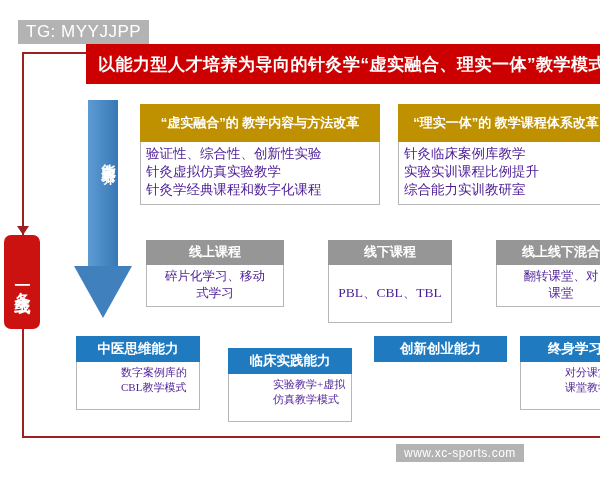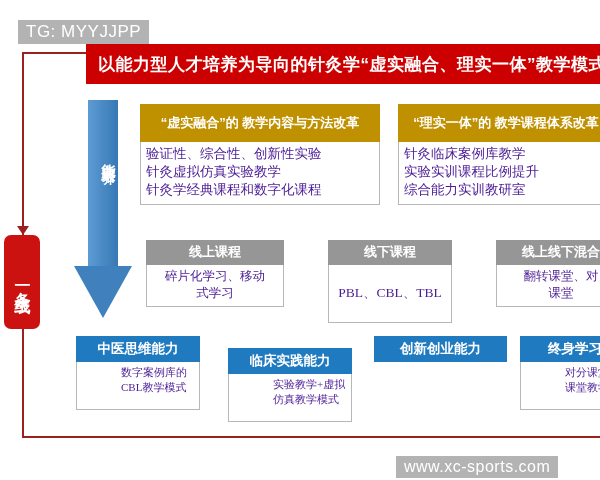--- a/index.html
+++ b/index.html
@@ -126,21 +126,21 @@
     position:absolute;
     background:rgba(150,150,150,0.72);
     color:#ffffff;
     font-size:17px;
     padding:2px 8px;
     box-sizing:border-box;
     letter-spacing:0.5px;
     white-space:nowrap;
   }
   #wm-top{left:18px;top:20px;}
-  #wm-bottom{left:396px;top:456px;font-size:16px;}
+  #wm-bottom{left:396px;top:444px;font-size:12px;}
 </style>
 </head>
 <body>
 
 <div class="stage">
 
   <div class="frame-line" id="frame-top"></div>
   <div class="frame-line" id="frame-left"></div>
   <div class="frame-line" id="frame-bottom"></div>
   <div class="arrow-head"></div>

